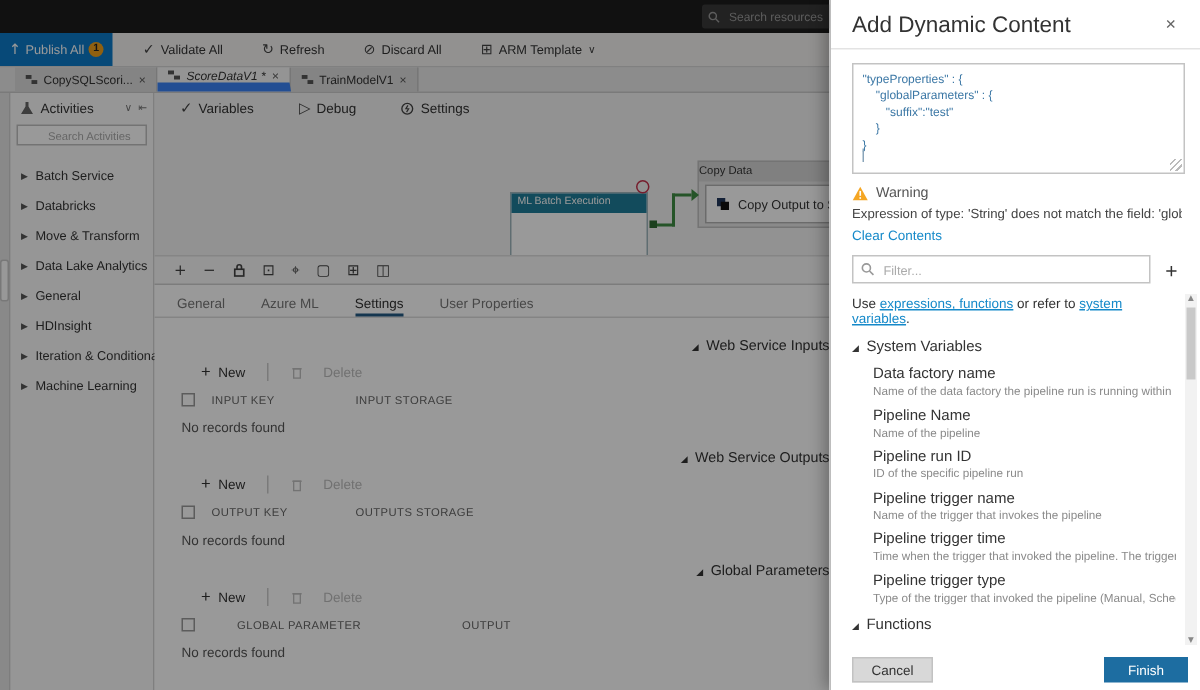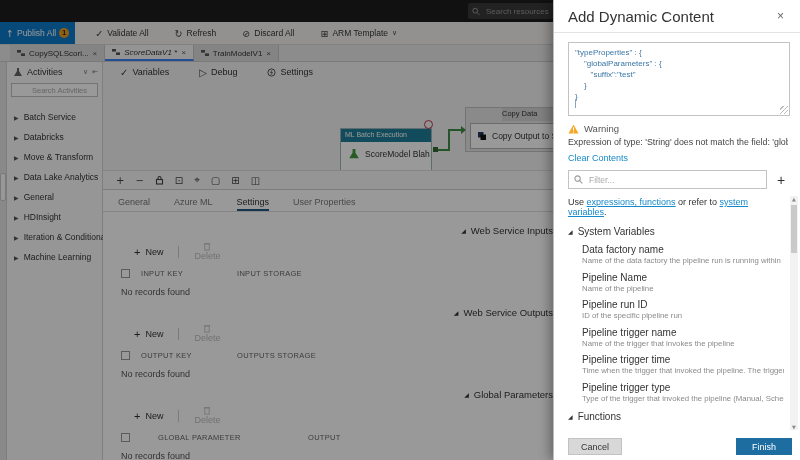--- a/index.html
+++ b/index.html
@@ -25,21 +25,21 @@
   .publish-btn .badge { width: 10px; height: 10px; border-radius: 50%; background: #f0a11c; color: #222;
                         font-size: 7px; line-height: 10px; text-align: center; font-weight: bold; }
   .cmd-btn { display: flex; align-items: center; gap: 4px; background: transparent; border: 0; color: #333;
              font-size: 8.5px; margin-left: 14px; font-family: inherit; }
   .cmd-ic { font-size: 9.5px; color: #444; font-family: "DejaVu Sans", sans-serif; }
 
   .tab-bar { position: absolute; left: 0; top: 45px; width: 553px; height: 17px; background: #e9e9e9;
              border-bottom: 1px solid #cccccc; display: flex; padding-left: 10px; }
   .doc-tab { display: flex; align-items: center; gap: 4px; padding: 0 7px; font-size: 8px; color: #333;
              background: #dcdcdc; border-right: 1px solid #c6c6c6; }
-  .doc-tab.active { background: #f7f7f7; border-bottom: 2px solid #3b82f6; font-style: italic; }
+  .doc-tab.active { background: #f7f7f7; border-bottom: 6px solid #3b82f6; font-style: italic; }
   .tab-close { color: #555; font-size: 8px; }
 
   .splitter { position: absolute; left: 0; top: 62px; bottom: 0; width: 7px; background: #e4e4e4; border-right: 1px solid #d0d0d0; }
   .splitter-handle { position: absolute; left: 0; top: 111px; width: 6px; height: 28px; background: #fdfdfd; border: 1px solid #c9c9c9; border-radius: 2px; }
 
   .sidebar { position: absolute; left: 7px; top: 62px; width: 96px; bottom: 0; background: #fbfbfb; border-right: 1px solid #d4d4d4; }
   .sb-header { display: flex; align-items: center; gap: 4px; padding: 5px 4px 3px 6px; }
   .sb-title { flex: 1; font-size: 9px; color: #333; }
   .sb-mini { font-size: 7px; color: #777; font-family: "DejaVu Sans", sans-serif; }
   .sb-search { margin: 3px 4px; height: 14px; border: 1px solid #c0c0c0; background: #fff; display: flex; align-items: center; gap: 15px; padding: 0 3px; }
@@ -49,21 +49,21 @@
   .sb-cat { display: flex; align-items: center; gap: 5px; height: 20px; padding-left: 7px; }
   .sb-cat .tri { font-size: 6px; color: #555; }
   .sb-cat .lbl { font-size: 8.5px; color: #333; white-space: nowrap; }
 
   .canvas { position: absolute; left: 103px; top: 62px; width: 450px; height: 108px; background: #f3f3f3; overflow: hidden; }
   .canvas-toolbar { display: flex; align-items: center; gap: 18px; height: 20px; padding-left: 11px; }
   .cv-btn { display: flex; align-items: center; gap: 4px; font-size: 9px; color: #333; background: transparent; border: 0; font-family: inherit; }
   .cv-ic { font-size: 10px; color: #444; }
 
   .copy-group { position: absolute; left: 362px; top: 45px; width: 120px; height: 45px; background: #e6e6e6; border: 1px solid #c2c2c2; }
-  .copy-group-header { height: 13px; font-size: 7.5px; color: #333; padding: 1px 0 0 0; background: #d6d6d6; margin-left: 36px; }
+  .copy-group-header { height: 13px; font-size: 7.5px; color: #333; padding: 1px 0 0 0; background: #d6d6d6; }
   .copy-node { position: absolute; left: 4px; top: 15px; width: 112px; height: 26px; background: #fff; border: 1px solid #b3b3b3;
                display: flex; align-items: center; gap: 5px; padding-left: 6px; }
   .copy-node .lbl { font-size: 8.5px; color: #333; white-space: nowrap; }
 
   .ml-node { position: absolute; left: 237px; top: 66px; width: 92px; height: 44px; border: 1px solid #9fb6bd; background: #fff; }
   .ml-node-header { height: 13px; background: #1f7d99; color: #fff; font-size: 7px; padding: 2px 0 0 4px; }
   .ml-node-body { display: flex; align-items: center; gap: 5px; padding: 6px 0 0 7px; }
   .ml-node-body .lbl { font-size: 8.5px; color: #333; white-space: nowrap; }
   .error-badge { position: absolute; left: 321px; top: 58px; width: 9px; height: 9px; border: 1.5px solid #c4314b; border-radius: 50%; background: transparent; }
   .out-port { position: absolute; left: 330px; top: 85px; width: 5px; height: 5px; background: #2f6b33; }
@@ -84,21 +84,21 @@
   .cfg-tab { font-size: 9px; color: #777; padding-top: 7px; }
   .cfg-tab.active { color: #333; border-bottom: 2px solid #245a84; }
   .cfg-body { padding: 4px 0 0 18px; }
   .cfg-header { display: flex; align-items: center; gap: 5px; margin: 9px 0 5px 0; justify-content: flex-end; }
   .cfg-header .tri { font-size: 6px; color: #333; }
   .cfg-header .ttl { font-size: 9.5px; color: #333; }
   .cfg-actions { display: flex; align-items: center; gap: 9px; margin: 5px 0 5px 7px; }
   .new-btn { display: flex; align-items: center; gap: 5px; background: transparent; border: 0; font-size: 9px; color: #333; font-family: inherit; }
   .new-btn .plus { font-size: 11px; }
   .vsep { width: 1px; height: 12px; background: #ccc; }
-  .del-btn { display: flex; align-items: center; gap: 0; background: transparent; border: 0; font-size: 9px; color: #bdbdbd; font-family: inherit; flex-direction: column; }
+  .del-btn { display: flex; align-items: center; gap: 13px; background: transparent; border: 0; font-size: 9px; color: #bdbdbd; font-family: inherit; }
   .cfg-cols { display: flex; align-items: center; margin: 7px 0 9px 0; }
   .cbx { width: 9px; height: 9px; border: 1px solid #999; background: #fff; }
   .col { font-size: 7.5px; color: #666; letter-spacing: 0.3px; }
   .col1 { margin-left: 11px; width: 96px; }
   .cols-wide .col1 { width: 150px; margin-left: 28px; }
   .cfg-empty { font-size: 9px; color: #555; margin: 6px 0 10px 0; }
 
   
   .dyn-panel { position: absolute; left: 553px; top: 0; width: 247px; height: 460px; background: #fff; z-index: 60;
                border-left: 1px solid #bdbdbd; box-shadow: -4px 0 10px rgba(0,0,0,0.30); }
@@ -288,26 +288,20 @@
           <svg width="10" height="10" viewBox="0 0 10 10">
               <rect x="1" y="1" width="5.5" height="5.5" fill="#22375c"></rect>
               <rect x="3.5" y="3.5" width="5.5" height="5.5" fill="#111"></rect>
             </svg>
           <span class="lbl">Copy Output to SQL</span>
         </div>
       </div>
 
       <div class="ml-node">
         <div class="ml-node-header">ML Batch Execution</div>
-        <div class="ml-node-body">
-          <svg width="12" height="12" viewBox="0 0 10 10">
-              <polygon points="3.8,0.8 6.2,0.8 6.2,4 9,8.6 1,8.6 3.8,4" fill="#3f9c3a"></polygon>
-            </svg>
-          <span class="lbl">ScoreModel Blah</span>
-        </div>
       </div>
       <div class="error-badge"></div>
       <div class="out-port"></div>
       <div class="conn conn-h1"></div>
       <div class="conn conn-v"></div>
       <div class="conn conn-h2"></div>
       <div class="conn-arrow"></div>
     </div>
 
     <div class="canvas-controls">

